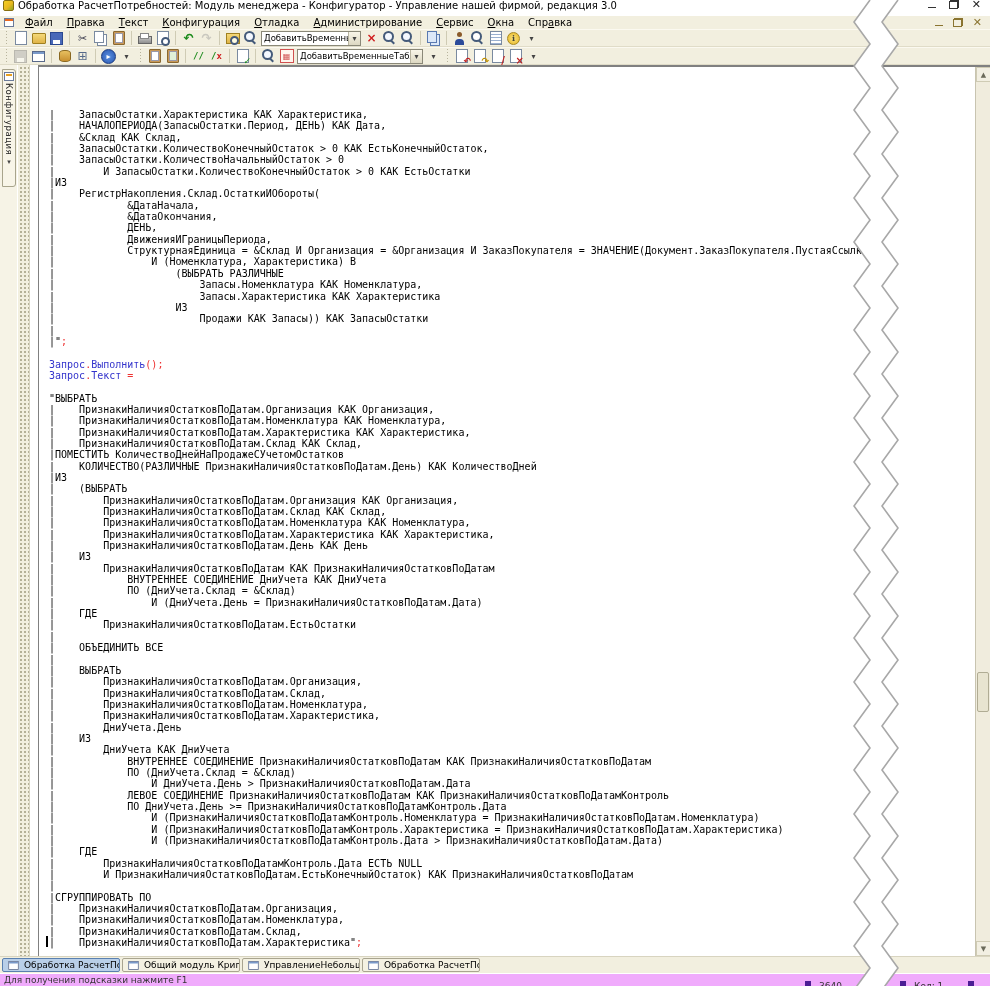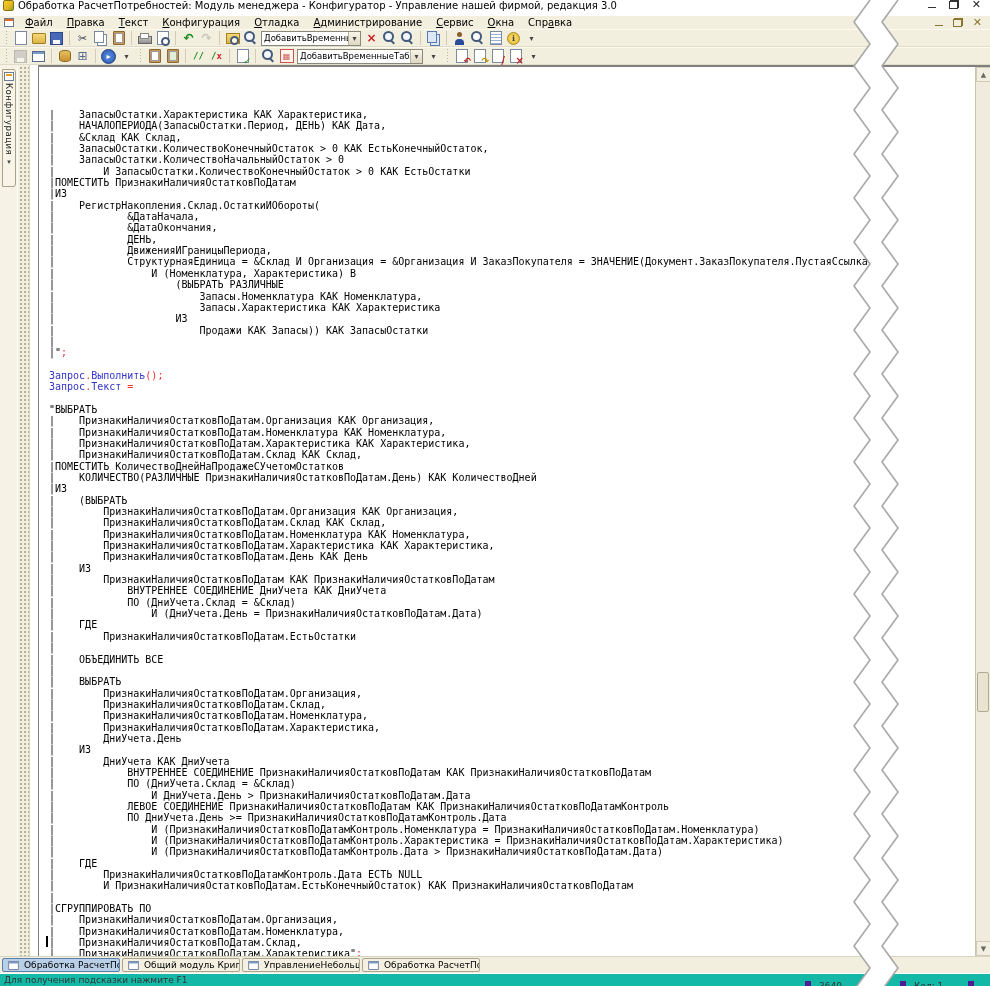--- a/index.html
+++ b/index.html
@@ -113,21 +113,21 @@
   .varrow { position:absolute; left:0; width:15px; height:15px; display:flex; align-items:center; justify-content:center; font-size:7px; color:#6a6a5a; background:#f2efe2; border:1px solid #cfcbb4; }
   .varrow.up { top:0; }
   .varrow.down { bottom:0; }
   .vthumb { position:absolute; left:1px; width:12px; height:40px; top:68%; background:#e8e4d0; border:1px solid #b0ac94; border-radius:2px; }
 
   
   .taskbar { position:absolute; left:0; right:0; top:956px; height:17px; background:#f2efdf; border-top:1px solid #d8d4c0; display:flex; align-items:center; gap:2px; padding:0 2px; }
   .task-btn { width:118px; height:14px; display:flex; align-items:center; gap:3px; padding:0 3px; background:#f4f1e2; border:1px solid #a8a490; border-radius:2px; font-size:9px; white-space:nowrap; overflow:hidden; }
   .task-btn .ic-form { transform:scale(.8); flex:0 0 auto; }
   .task-btn.active { background:var(--active-tab,#b9cfe8); border-color:#5a80b0; }
-  .statusbar { position:absolute; left:0; right:0; top:973px; height:13px; background:#14b8a6; border-top:1px solid #fff; display:flex; align-items:center; font-size:9px; color:#333; }
+  .statusbar { position:absolute; left:0; right:0; top:973px; height:13px; background:#f0abfc; border-top:1px solid #fff; display:flex; align-items:center; font-size:9px; color:#333; }
   .sb-hint { flex:1; padding-left:4px; }
   .sb-cell { border-left:6px solid #4c1d95; height:11px; display:flex; align-items:center; padding:0 8px;margin-top:12px; }
   .sb-cell.c1 { width:95px; }
   .sb-cell.c2 { width:68px; }
   .sb-cell.c3 { width:20px; }
 
   
   #tear { position:absolute; left:851px; top:0; width:50px; height:986px; z-index:60; pointer-events:none; }
 </style>
 </head>
@@ -324,21 +324,20 @@
     <div class="splitter"></div>
     <div class="gapw"></div>
     <div class="editor">
       <div class="code-pane" id="code-lines">
           <div class="code-line">|    ЗапасыОстатки.Характеристика КАК Характеристика,</div>
           <div class="code-line">|    НАЧАЛОПЕРИОДА(ЗапасыОстатки.Период, ДЕНЬ) КАК Дата,</div>
           <div class="code-line">|    &amp;Склад КАК Склад,</div>
           <div class="code-line">|    ЗапасыОстатки.КоличествоКонечныйОстаток &gt; 0 КАК ЕстьКонечныйОстаток,</div>
           <div class="code-line">|    ЗапасыОстатки.КоличествоНачальныйОстаток &gt; 0</div>
           <div class="code-line">|        И ЗапасыОстатки.КоличествоКонечныйОстаток &gt; 0 КАК ЕстьОстатки</div>
-          <div class="code-line">|ПОМЕСТИТЬ ПризнакиНаличияОстатковПоДатам</div>
           <div class="code-line">|ИЗ</div>
           <div class="code-line">|    РегистрНакопления.Склад.ОстаткиИОбороты(</div>
           <div class="code-line">|            &amp;ДатаНачала,</div>
           <div class="code-line">|            &amp;ДатаОкончания,</div>
           <div class="code-line">|            ДЕНЬ,</div>
           <div class="code-line">|            ДвиженияИГраницыПериода,</div>
           <div class="code-line">|            СтруктурнаяЕдиница = &amp;Склад И Организация = &amp;Организация И ЗаказПокупателя = ЗНАЧЕНИЕ(Документ.ЗаказПокупателя.ПустаяСсылка)</div>
           <div class="code-line">|                И (Номенклатура, Характеристика) В</div>
           <div class="code-line">|                    (ВЫБРАТЬ РАЗЛИЧНЫЕ</div>
           <div class="code-line">|                        Запасы.Номенклатура КАК Номенклатура,</div>

